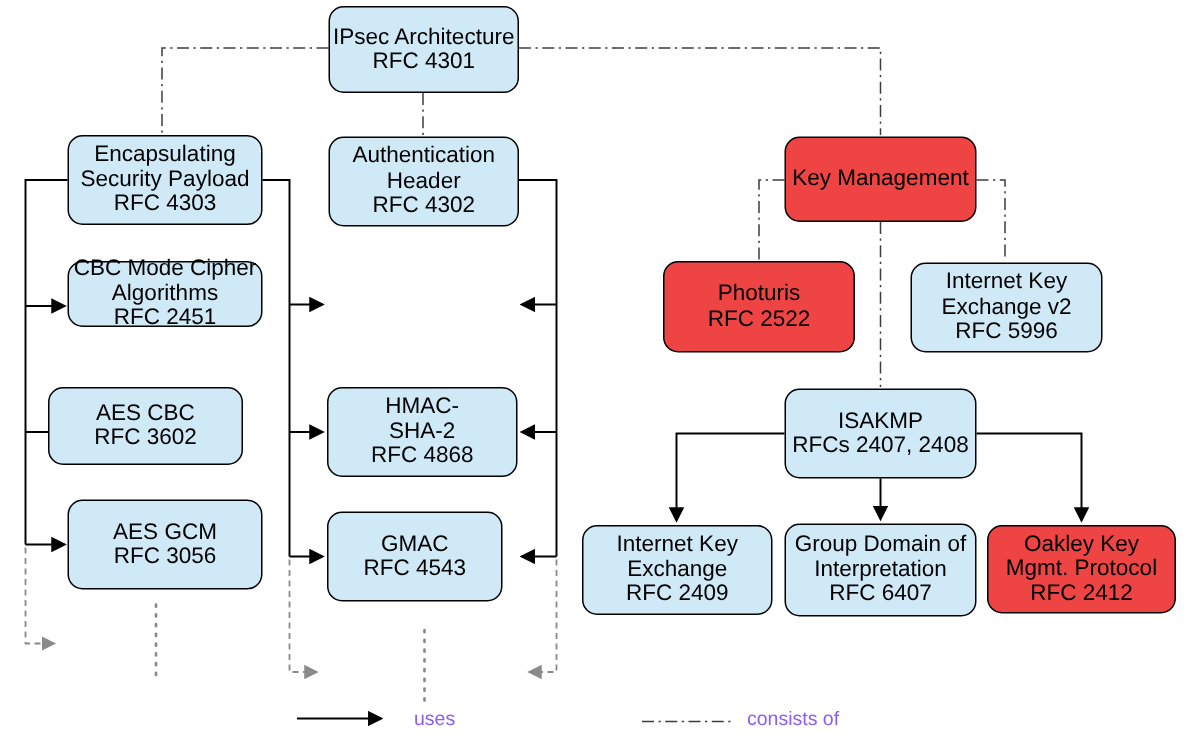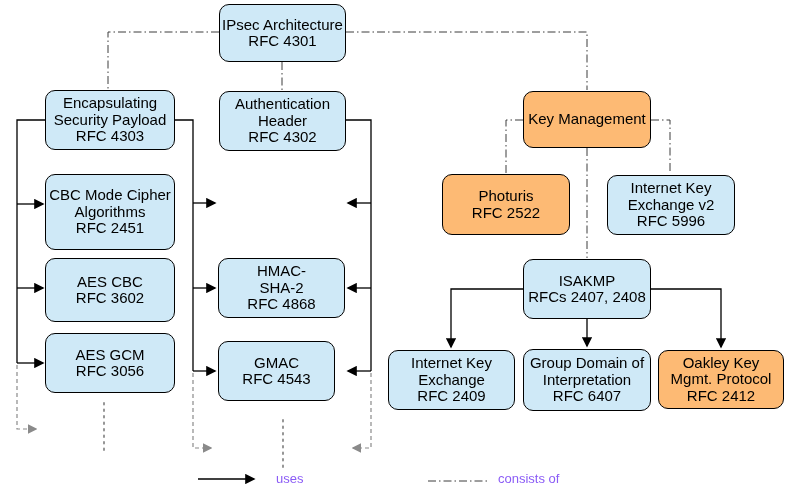--- a/index.html
+++ b/index.html
@@ -21,21 +21,21 @@
     border: 1.5px solid var(--node_border, #000);
     border-radius: 10px;
     display: flex;
     align-items: center;
     justify-content: center;
     text-align: center;
     white-space: pre-line;
     font-size: 15px;
     line-height: 16.5px;
     color: #000;
-    background: #fdba74;
+    background: #ef4444;
     padding: 1px 2px;
   }
   .node.blue { background: var(--node_fill_blue, #cfe9f7); }
   .legend-label {
     position: absolute;
     font-size: 13px;
     color: #8b5cf6;
   }
 </style>
 </head>
@@ -97,24 +97,24 @@
       <path d="M104 403 V455"></path>
       <path d="M283 420 V468"></path>
     </g>
   </svg>
 
   <div class="node blue" style="left:219px; top:4px;   width:127px; height:58px">IPsec Architecture
 RFC 4301</div>
   <div class="node blue" style="left:45px;  top:90px;  width:130px; height:60px">Encapsulating
 Security Payload
 RFC 4303</div>
-  <div class="node blue" style="left:45px;  top:174px; width:130px; height:76px">CBC Mode Cipher
+  <div class="node blue" style="left:45px;  top:174px; width:130px; height:44px">CBC Mode Cipher
 Algorithms
 RFC 2451</div>
-  <div class="node blue" style="left:45px;  top:258px; width:130px; height:64px">AES CBC
+  <div class="node blue" style="left:32px;  top:258px; width:130px; height:52px">AES CBC
 RFC 3602</div>
   <div class="node blue" style="left:45px;  top:333px; width:130px; height:60px">AES GCM
 RFC 3056</div>
   <div class="node blue" style="left:219px; top:91px;  width:127px; height:60px">Authentication
 Header
 RFC 4302</div>
   <div class="node blue" style="left:218px; top:258px; width:127px; height:60px">HMAC-
 SHA-2
 RFC 4868</div>
   <div class="node blue" style="left:218px; top:341px; width:117px; height:60px">GMAC

